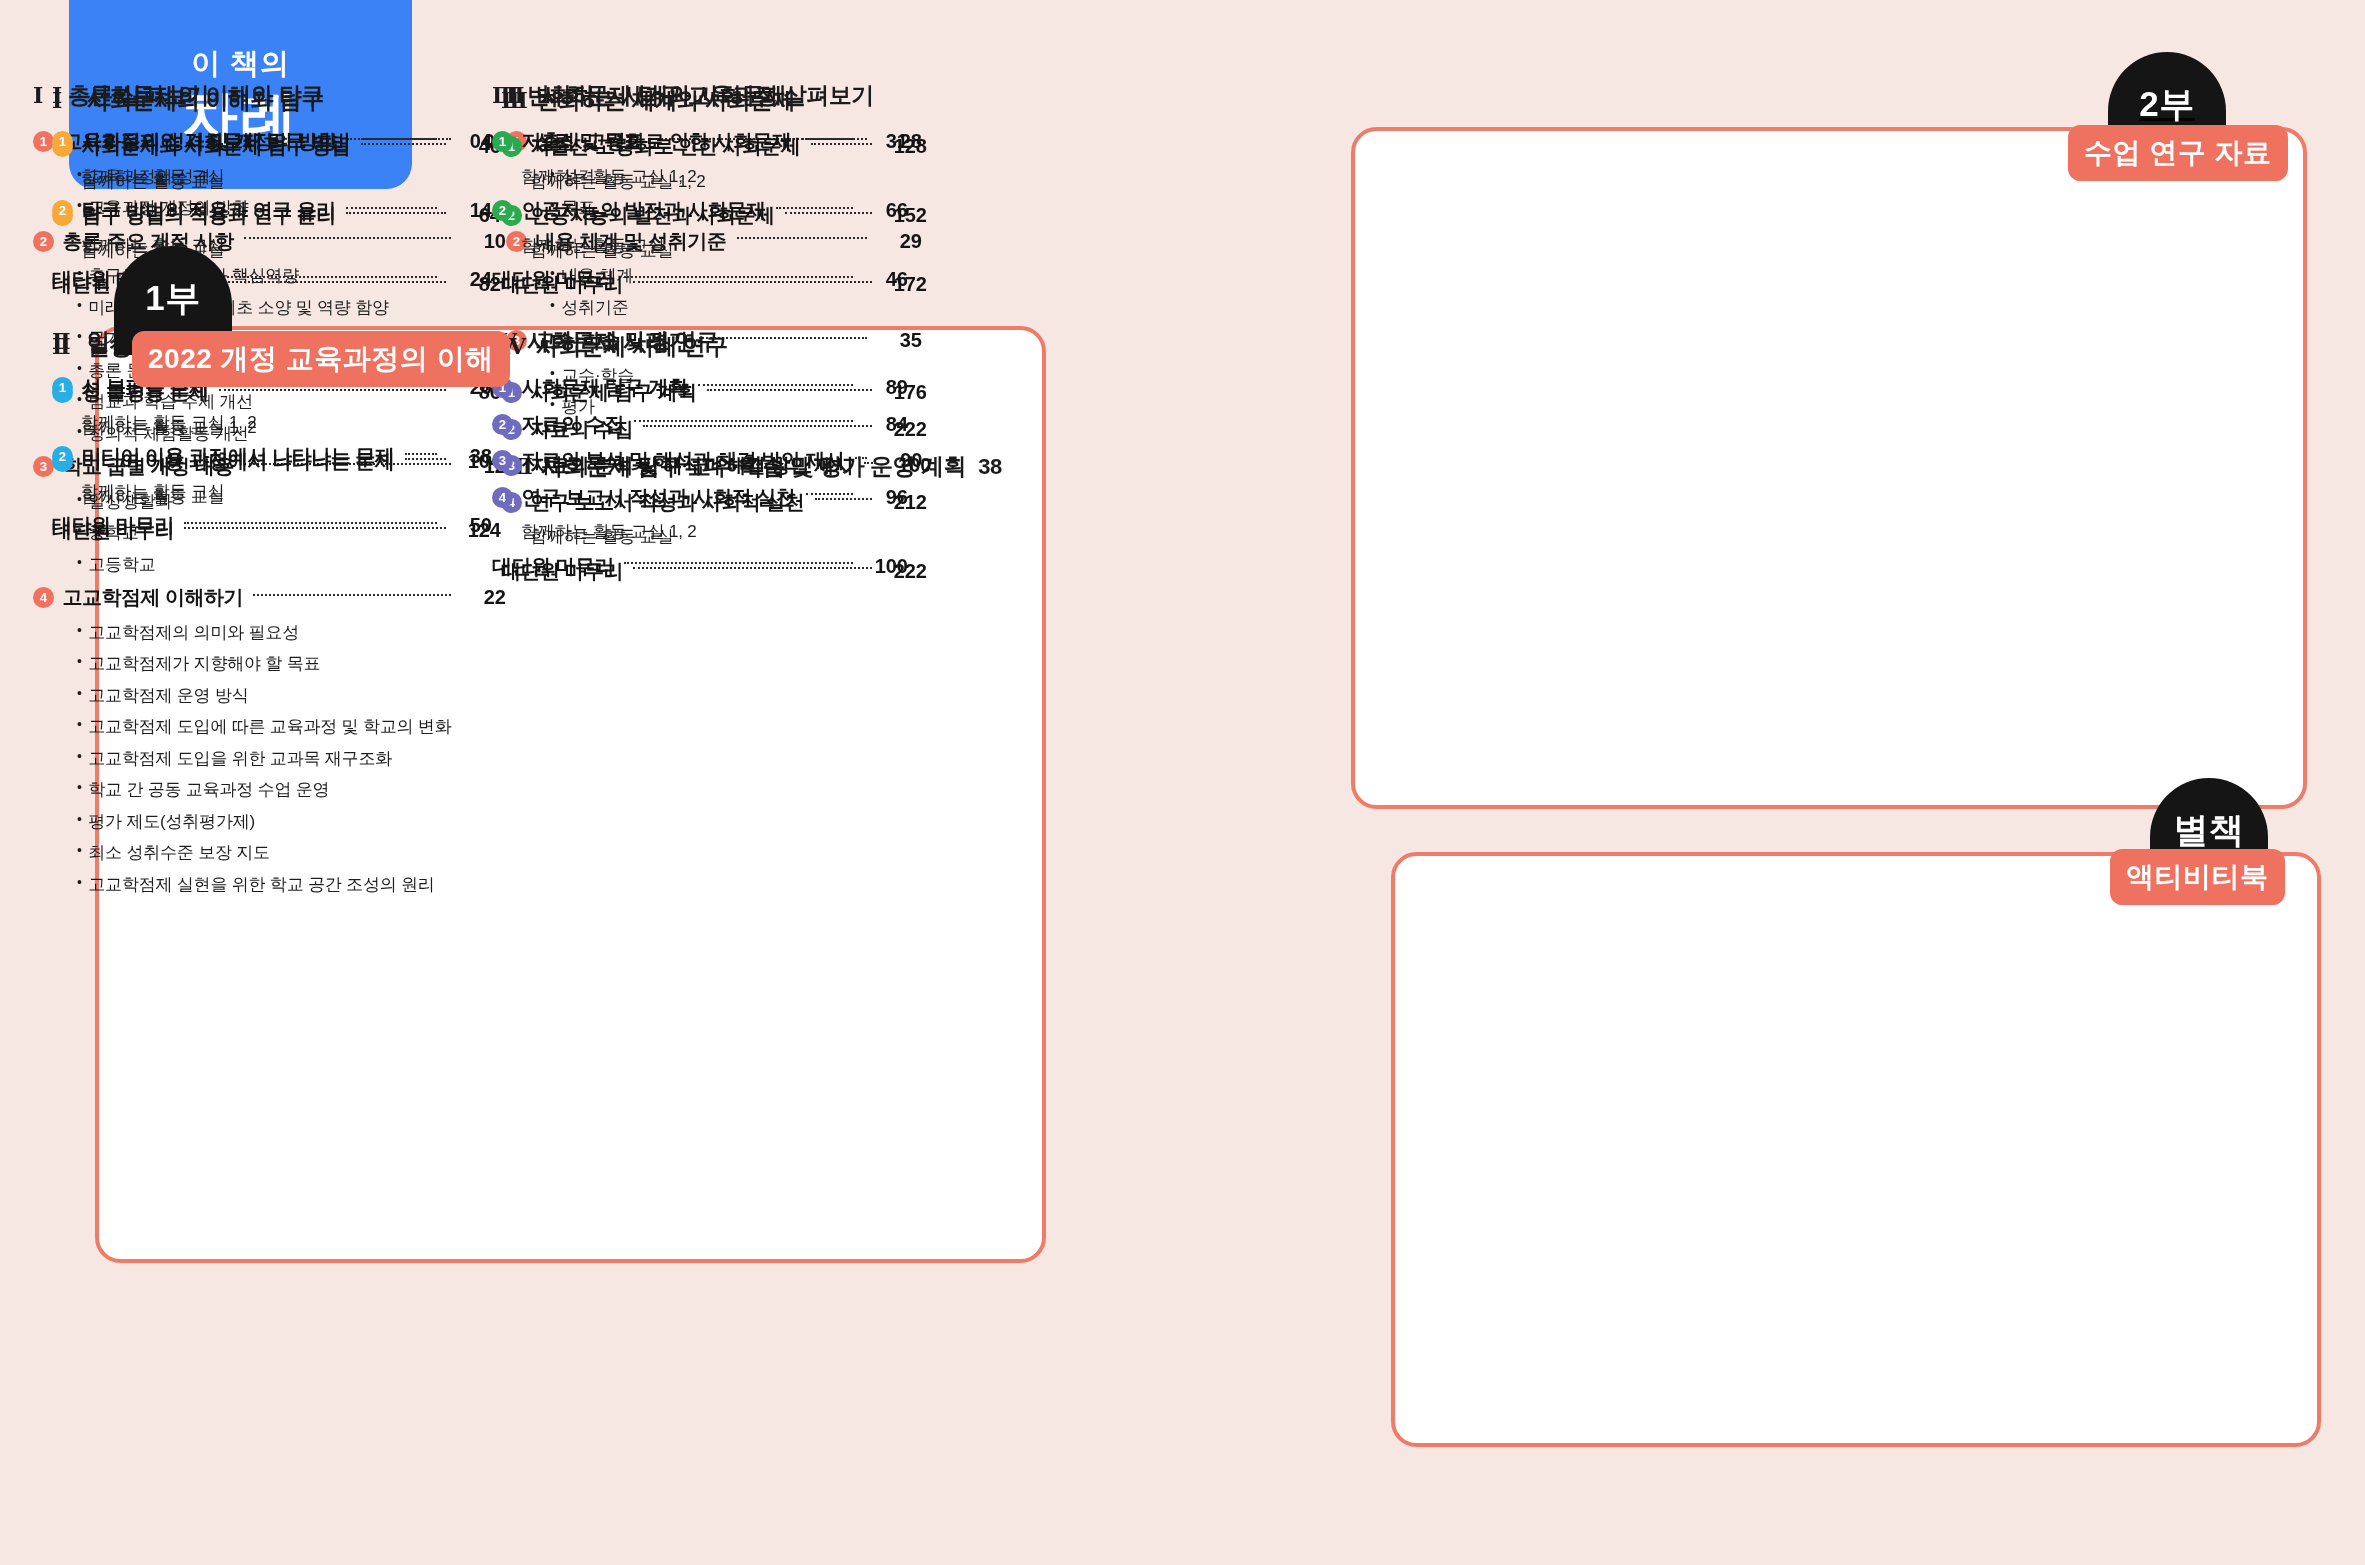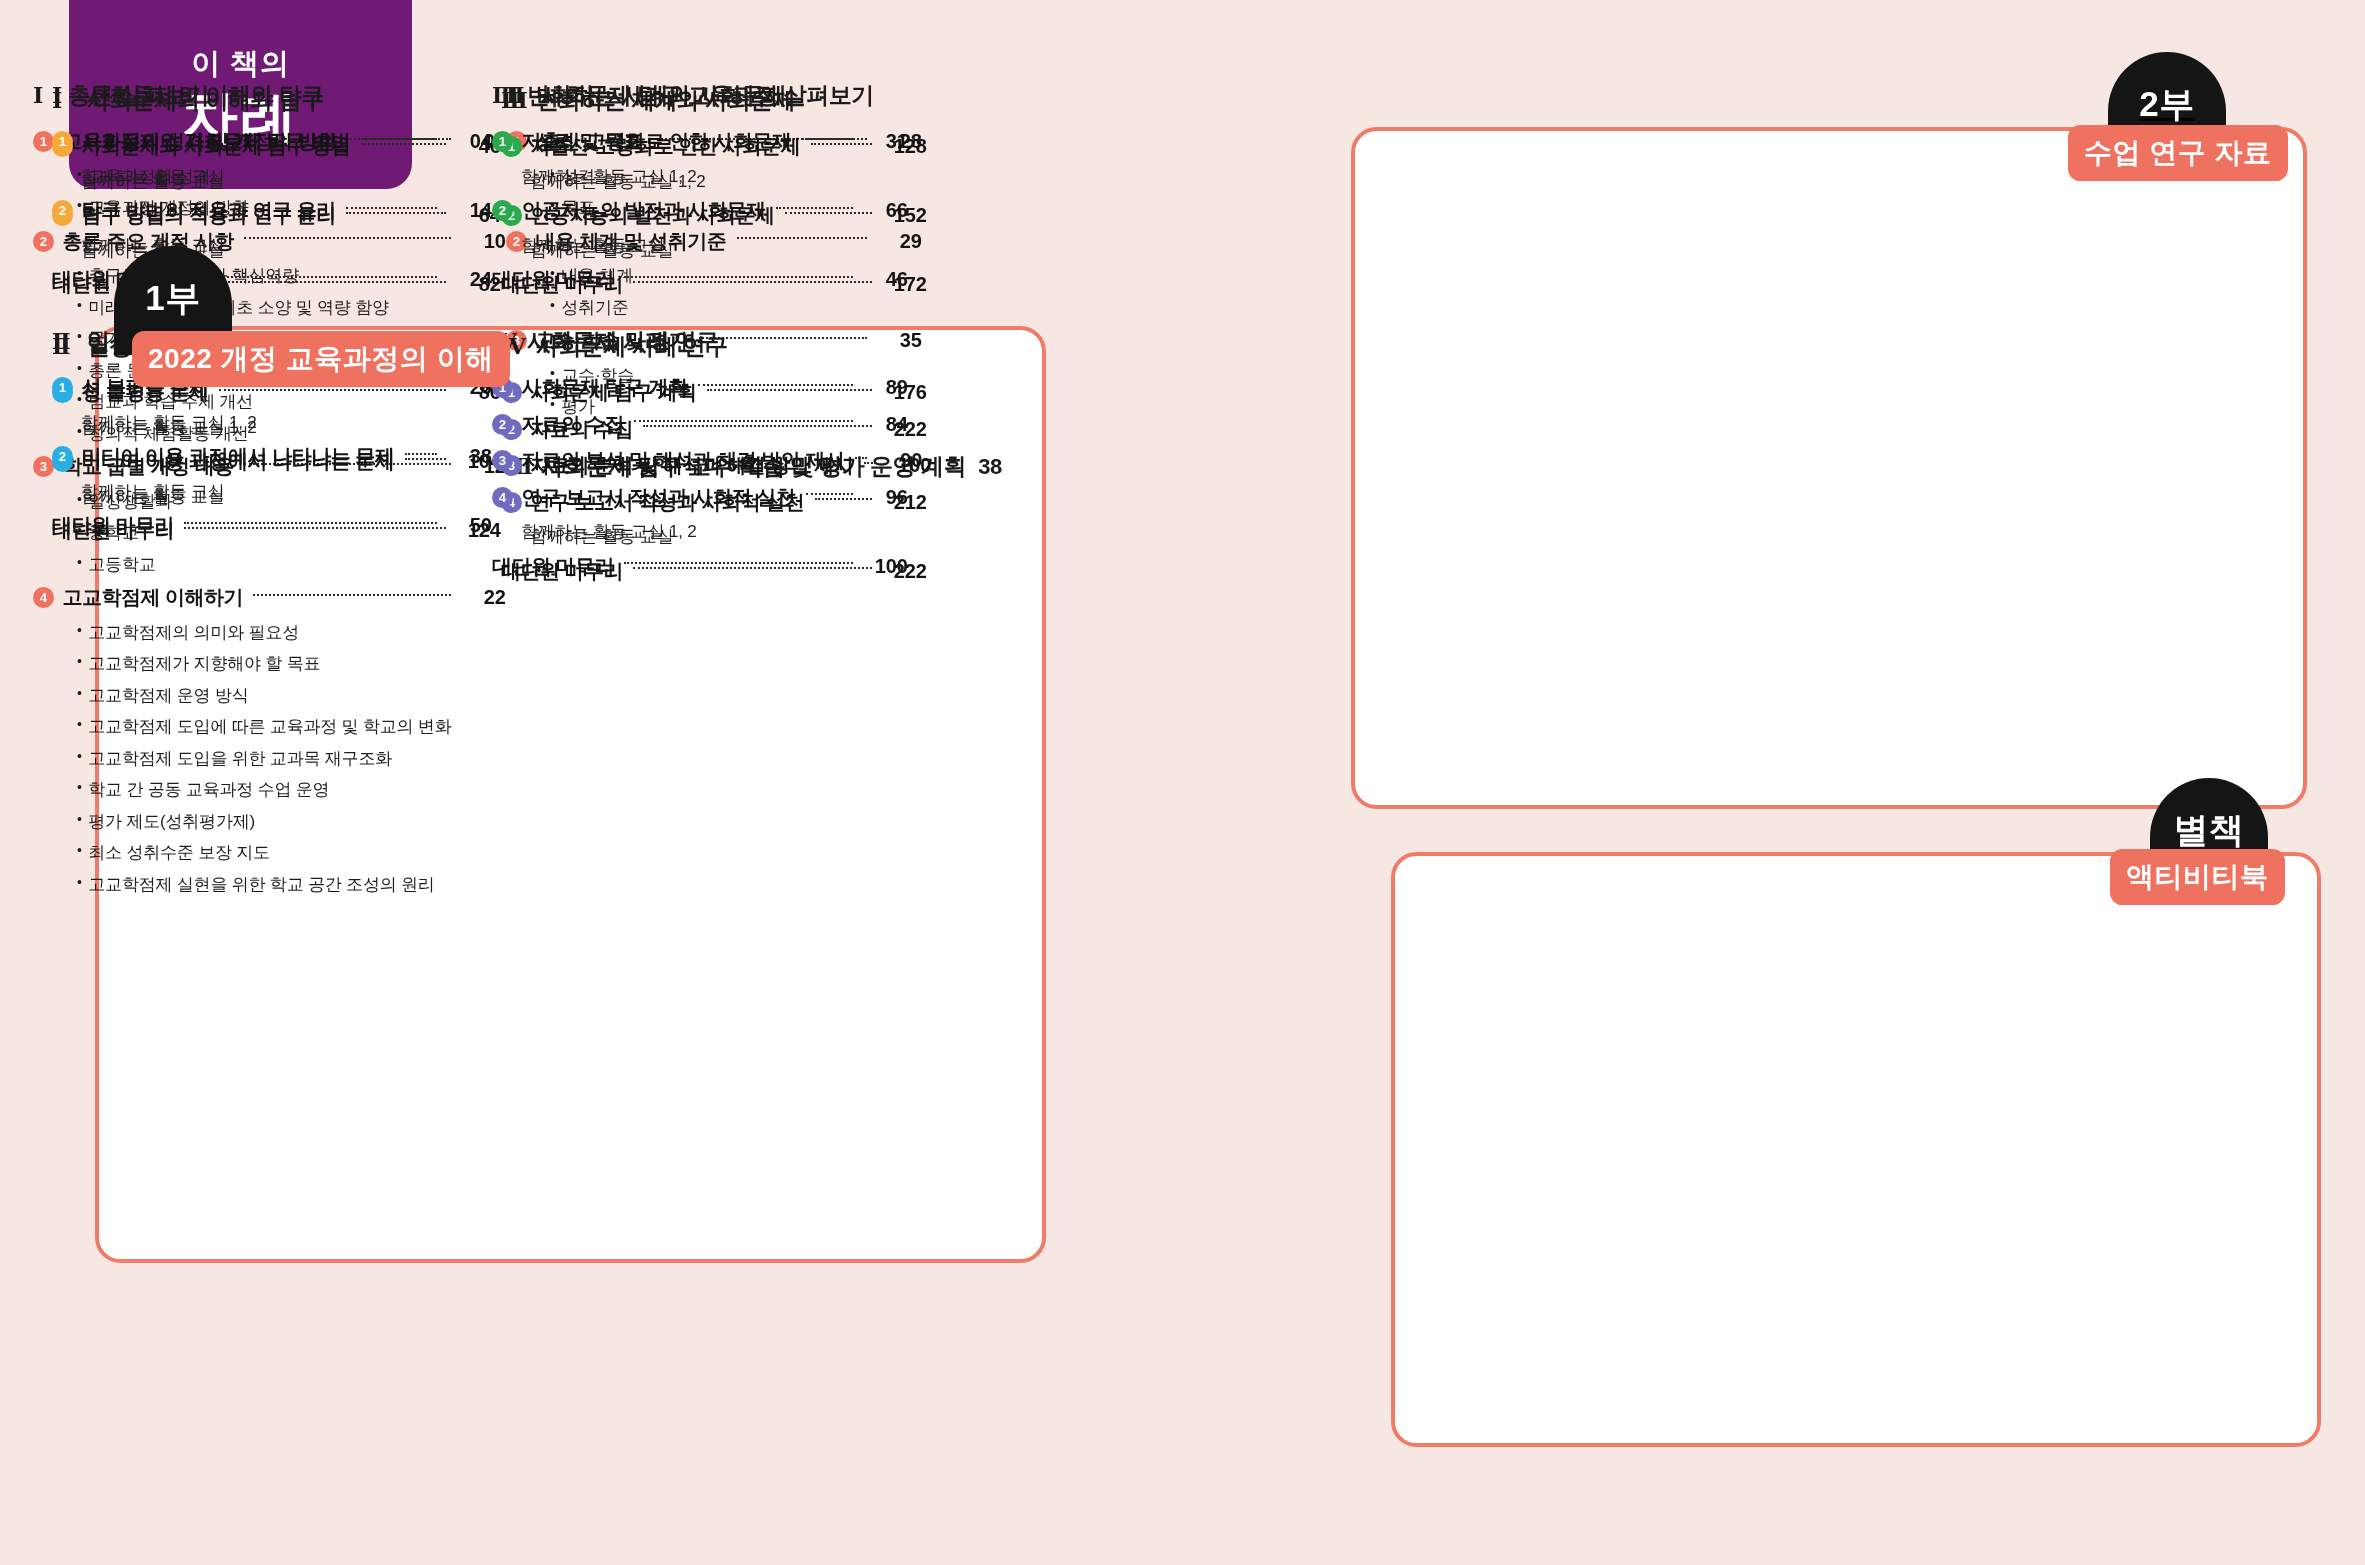--- a/index.html
+++ b/index.html
@@ -8,21 +8,21 @@
     background: #f6e7e2;
     font-family: "Liberation Sans", "DejaVu Sans", sans-serif;
     overflow: hidden;
   }
   .page { position: relative; width: 2403px; height: 1565px; }
 
   
   .masthead {
     position: absolute; left: 69px; top: 0;
     width: 343px; height: 189px;
-    background: #701a75;
+    background: #3b82f6;
     border-radius: 0 0 25.5px 25.5px;
     display: flex; flex-direction: column;
     align-items: center; justify-content: center;
     color: #fff;
   }
   .masthead .mh-small {
     font-size: 29px; font-weight: 700; letter-spacing: 0.9px;
     margin-bottom: 4.7px;
   }
   .masthead .mh-big {

